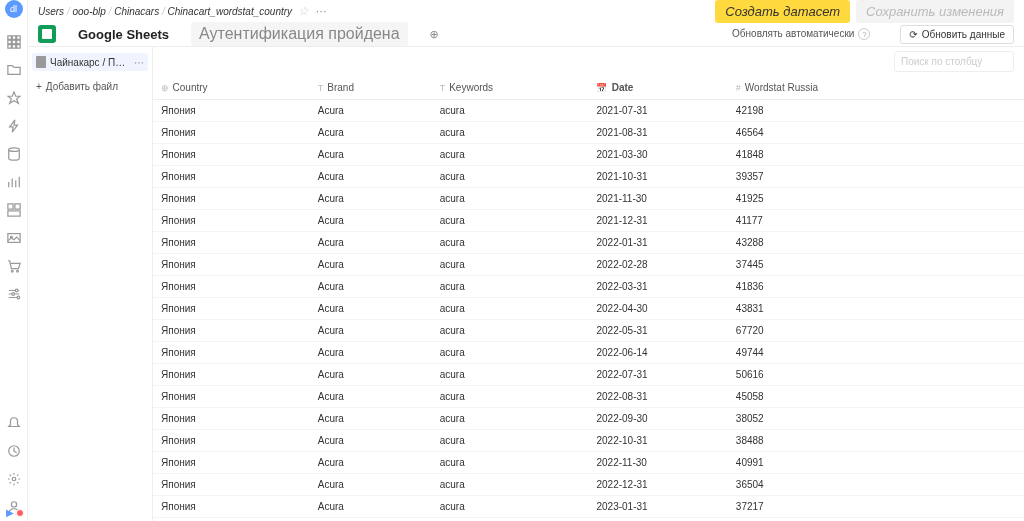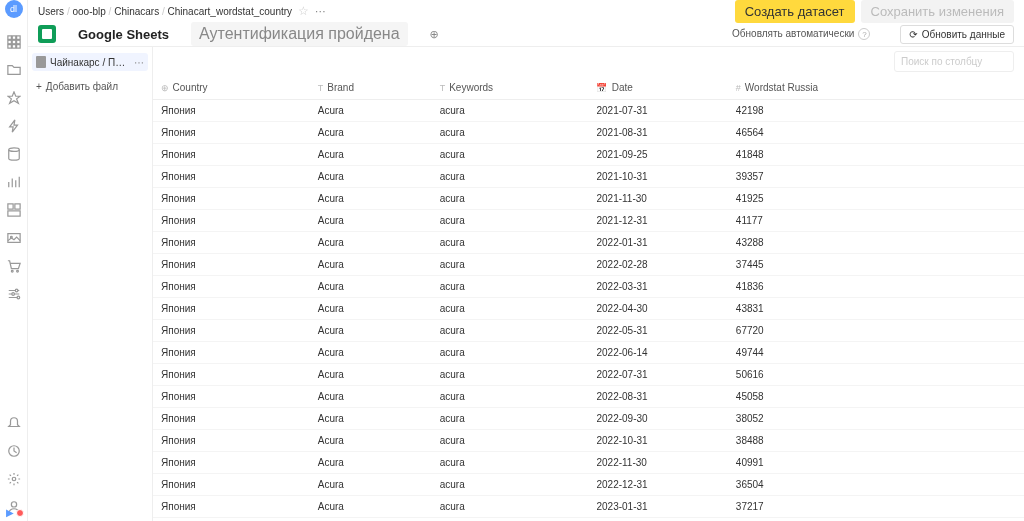--- a/index.html
+++ b/index.html
@@ -4,21 +4,21 @@
 <style>
 * { margin: 0; padding: 0; box-sizing: border-box; font-family: -apple-system, BlinkMacSystemFont, "Segoe UI", Arial, sans-serif; }
 body { background: #fff; color: #333; font-size: 11px; overflow: hidden; }
 .app { display: flex; height: 521px; width: 1024px; }
 .left-rail { width: 28px; background: #fff; display: flex; flex-direction: column; align-items: center; padding-top: 0; border-right: 1px solid #eee; }
 .left-rail .logo { width: 18px; height: 18px; border-radius: 50%; background: #5b9bff; margin-bottom: 10px; display:flex; align-items:center; justify-content:center; color:#fff; font-size:9px;}
 .left-rail .rail-icon { width: 16px; height: 16px; margin: 6px 0; color: #aaa; cursor: pointer; display:flex; align-items:center; justify-content:center; }
 .left-rail .spacer { flex: 1; }
 .rail-svg { width:14px; height:14px; stroke:#999; fill:none; stroke-width:1.4; }
 .main { flex: 1; display: flex; flex-direction: column; }
-.topbar { height: 22px; display: flex; align-items: center; padding: 0 10px; gap: 6px; }
+.topbar { height: 22px; display: flex; align-items: center; padding: 0 10px; gap: 6px; font-style: italic; }
 .crumb { color: #333; font-size: 10px; cursor: pointer; }
 .crumb.sep { color: #ccc; cursor: default; }
 .star { color:#ccc; font-size:12px; cursor:pointer; }
 .dots { color:#888; cursor:pointer; letter-spacing:1px; }
 .topbar .grow { flex:1; }
 .btn { font-size: 13px; padding: 4px 10px; border-radius: 3px; cursor: pointer; }
 .btn-primary { background:#ffd93d; color:#333; }
 .btn-ghost { background:#f3f3f3; color:#bbb; }
 .titlebar { height: 30px; display:flex; align-items:center; padding: 0 10px; gap:22px; border-bottom:1px solid #eee;}
 .gs-icon { width:18px; height:18px; background:#0f9d58; border-radius:3px; display:flex; align-items:center; justify-content:center; }
@@ -38,21 +38,21 @@
 .add-file { display:flex; align-items:center; gap:4px; font-size:10px; color:#555; padding:6px 4px; cursor:pointer; margin-top:4px;}
 .table-wrap { flex:1; display:flex; flex-direction:column; }
 .search-row { display:flex; justify-content:flex-end; padding:4px 10px; }
 .search-input { width:120px; font-size:10px; padding:4px 6px; border:1px solid #eee; border-radius:3px; color:#333; }
 .search-input::placeholder { color:#ccc; }
 .grid { flex:1; overflow:auto; }
 table { width:100%; border-collapse:collapse; }
 th { text-align:left; font-size:10px; font-weight:500; color:#555; padding:6px 8px; border-bottom:1px solid #eee; background:#fff; position:sticky; top:0;}
 th .th-icon { color:#bbb; margin-right:4px; font-size:9px;}
 td { font-size:10px; color:#333; padding:5px 8px; border-bottom:1px solid #f4f4f4; }
-.col-country{width:18%;} .col-brand{width:14%;} .col-keywords{width:18%;} .col-date{width:16%;} .col-wordstat{width:34%;}
+.col-country{width:18%;} .col-brand{width:14%;} .col-keywords{width:18%;} .col-date{width:16%;font-weight:bold;} .col-wordstat{width:34%;}
 .bottom-play { position:absolute; bottom:3px; left:6px; font-size:10px; color:#5b9bff; cursor:pointer;}
 </style>
 </head>
 <body>
 
 <div class="app">
   <div class="left-rail">
     <div class="logo">dl</div>
     <div class="rail-icon">
         <svg class="rail-svg" viewBox="0 0 16 16">
@@ -216,21 +216,21 @@
                   <td>Япония</td>
                   <td>Acura</td>
                   <td>acura</td>
                   <td>2021-08-31</td>
                   <td>46564</td>
                 </tr>
                 <tr>
                   <td>Япония</td>
                   <td>Acura</td>
                   <td>acura</td>
-                  <td>2021-09-25</td>
+                  <td>2021-03-30</td>
                   <td>41848</td>
                 </tr>
                 <tr>
                   <td>Япония</td>
                   <td>Acura</td>
                   <td>acura</td>
                   <td>2021-10-31</td>
                   <td>39357</td>
                 </tr>
                 <tr>

